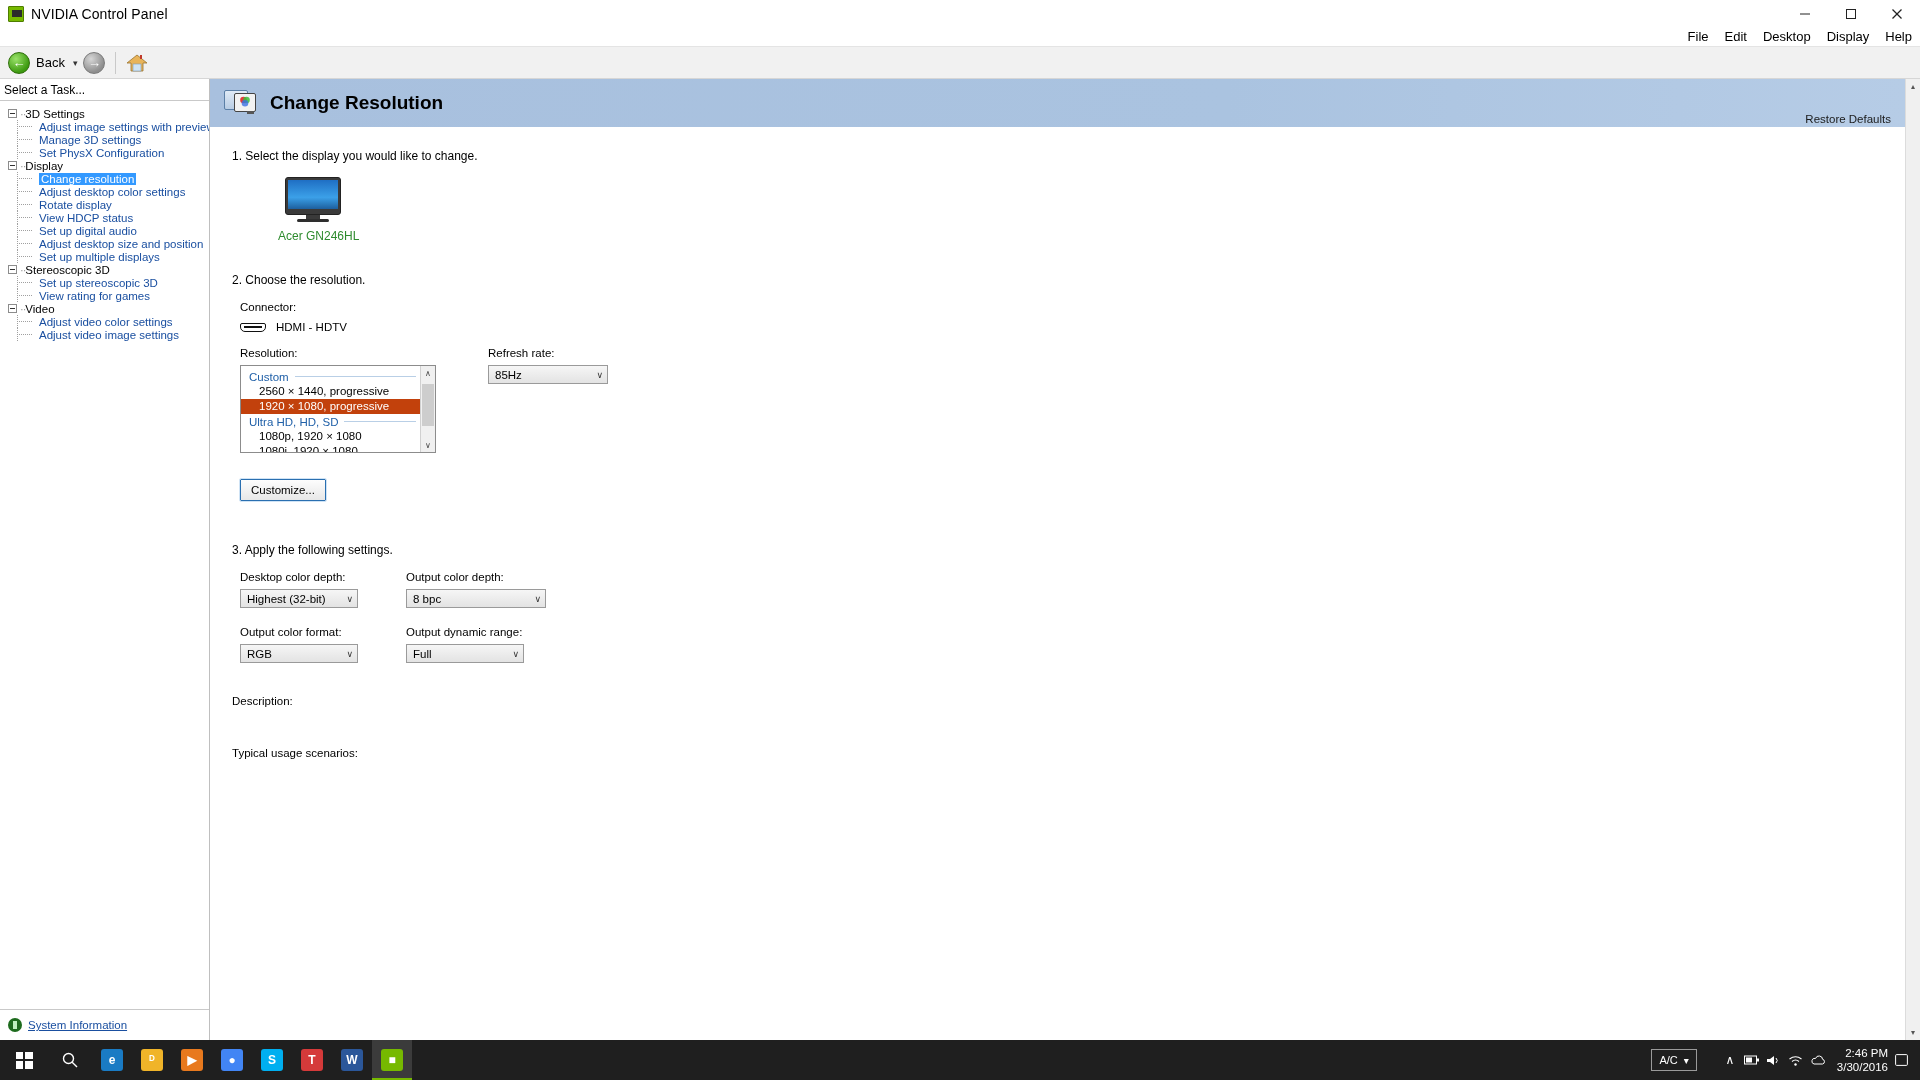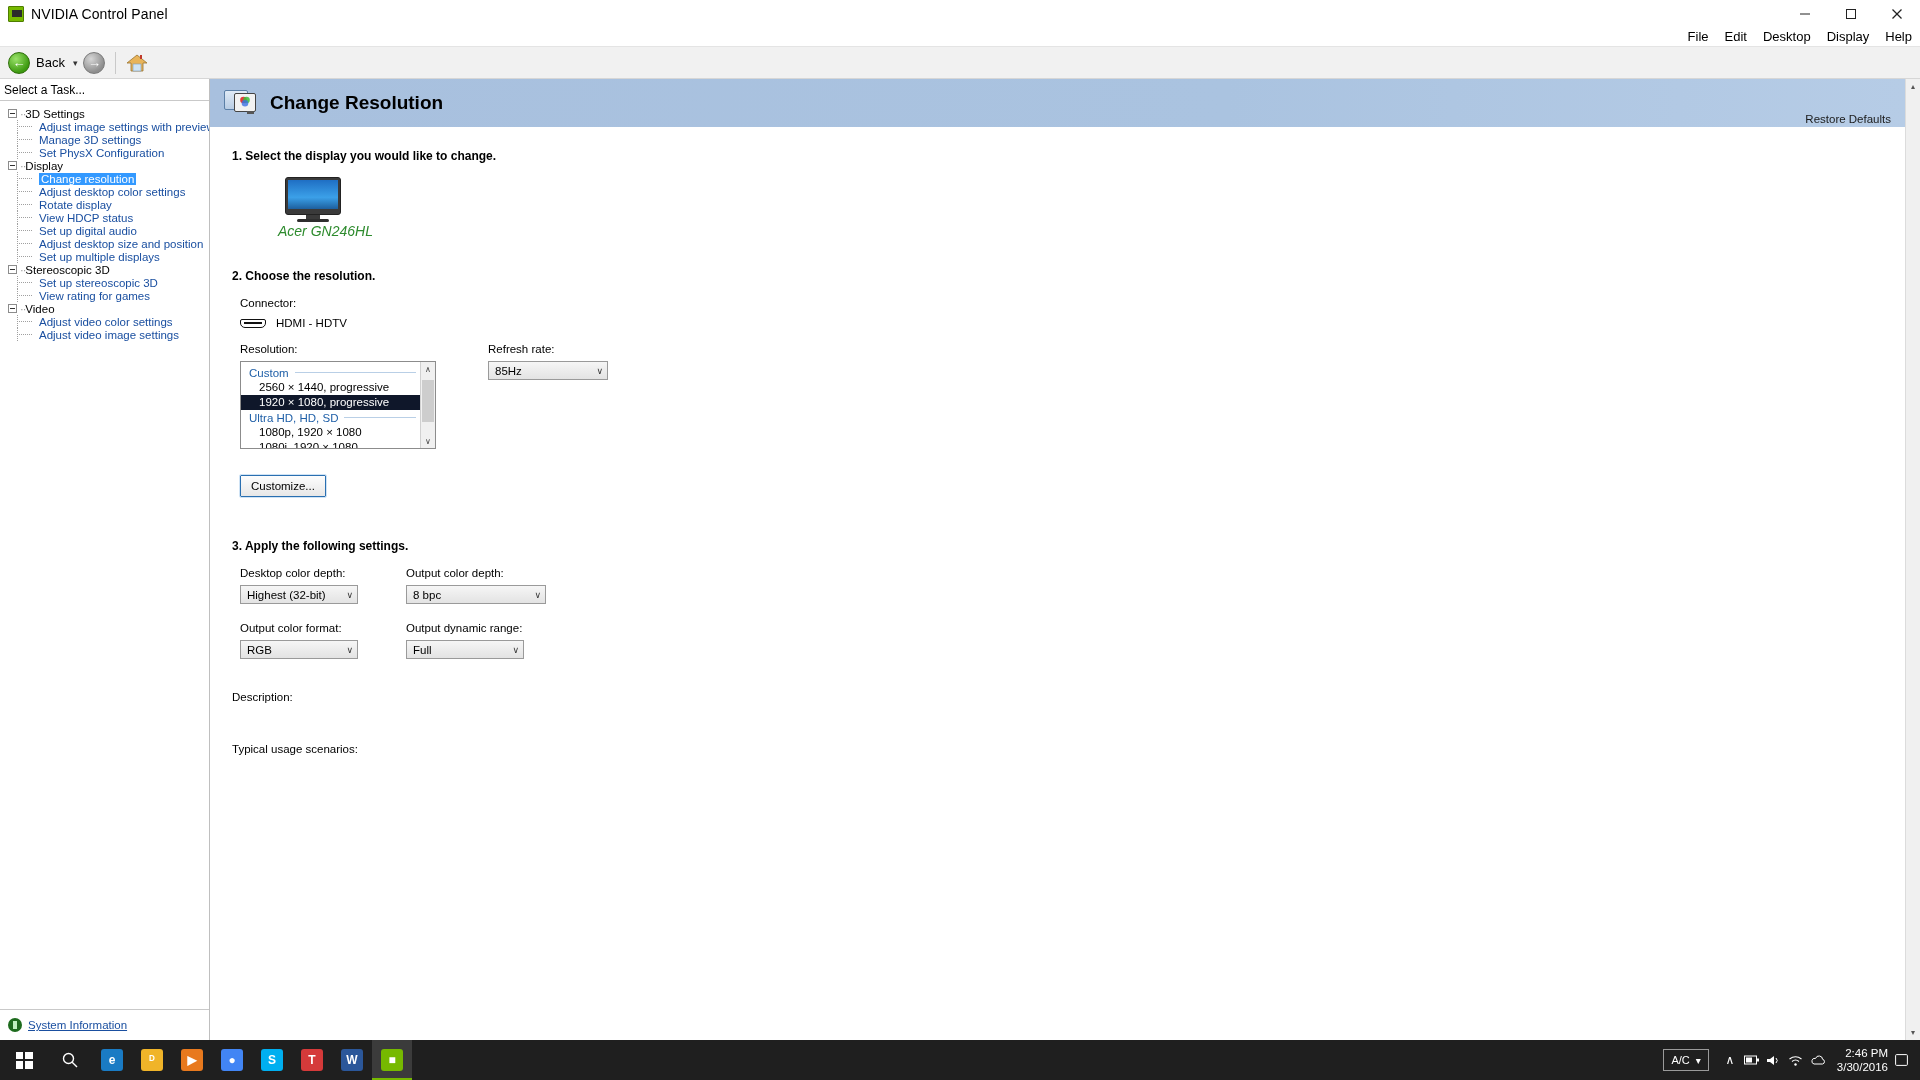--- a/index.html
+++ b/index.html
@@ -199,21 +199,21 @@
   .panel-desc {
     font-size: 11.5px; color: #000;
     padding: 14px 16px 0 46px;
     line-height: 1.3;
   }
   .panel-body {
     padding: 22px 0 0 22px;
     position: relative;
   }
   .step-title {
-    font-size: 12px; font-weight: bold; color: #000;
+    font-size: 12px; font-weight: normal; color: #000;
     margin-bottom: 14px;
   }
   .field-label { font-size: 11.5px; color: #000; }
 
   
   .display-thumb-wrap {
     margin-left: 46px; width: 70px; text-align: center;
   }
   .display-thumb {
     width: 56px; height: 46px; margin: 0 auto; position: relative;
@@ -229,21 +229,21 @@
   }
   .dt-stand {
     position: absolute; left: 21px; top: 38px; width: 14px; height: 5px;
     background: #3a3a3a;
   }
   .dt-base {
     position: absolute; left: 12px; top: 42px; width: 32px; height: 3px;
     background: #2e2e2e; border-radius: 2px;
   }
   .display-name {
-    font-size: 14px; color: #2e8b2e; white-space: nowrap; font-style: italic;
+    font-size: 12px; color: #2e8b2e; margin-top: 6px; white-space: nowrap;
   }
 
   
   .connector-row { display: flex; align-items: center; margin-top: 8px; padding-left: 8px;}
   .hdmi-icon {
     width: 26px; height: 9px; flex: 0 0 26px;
     border: 1.5px solid #111; border-radius: 2px 2px 5px 5px;
     position: relative; margin-right: 10px; background: #fff;
   }
   .hdmi-icon:after {
@@ -270,21 +270,21 @@
   }
   .list-group .rule {
     flex: 1; height: 1px; background: #b9cfe6; margin-left: 6px;
   }
   .list-opt {
     font-size: 11.5px; color: #000;
     height: 15px; line-height: 15px;
     padding-left: 18px; white-space: nowrap;
     overflow: hidden;
   }
-  .list-opt.selected { background: #0f172a; color: #ffffff; }
+  .list-opt.selected { background: #c2410c; color: #ffffff; }
   .list-scroll {
     width: 15px; flex: 0 0 15px;
     background: #f0f0f0; border-left: 1px solid #d0d0d0;
     display: flex; flex-direction: column; justify-content: space-between;
     position: relative;
   }
   .scroll-btn {
     height: 14px; background: #f0f0f0;
     display: flex; align-items: center; justify-content: center;
     font-size: 8px; color: #444;
@@ -362,21 +362,21 @@
     width: 22px; height: 22px; border-radius: 3px;
     display: flex; align-items: center; justify-content: center;
     font-size: 12px; font-weight: bold; color: #fff;
   }
   .tray {
     position: absolute; right: 0; top: 0; height: 40px;
     display: flex; align-items: center; padding-right: 10px;
   }
   .tray-btn {
     border: 1px solid #9a9a9a; color: #ffffff;
-    font-size: 11px; padding: 4px 7px; margin-right: 10px;
+    font-size: 11px; padding: 4px 7px; margin-right: 22px;
     background: transparent; display: flex; align-items: center;
   }
   .tray-caret { color:#fff; font-size: 10px; margin-left: 6px; }
   .tray-icon {
     width: 22px; height: 40px; display: flex; align-items: center; justify-content: center;
     color: #ffffff; font-size: 12px;
   }
   .clock {
     color: #ffffff; font-size: 11.5px; line-height: 1.25;
     text-align: right; margin-left: 8px; margin-right: 4px;

